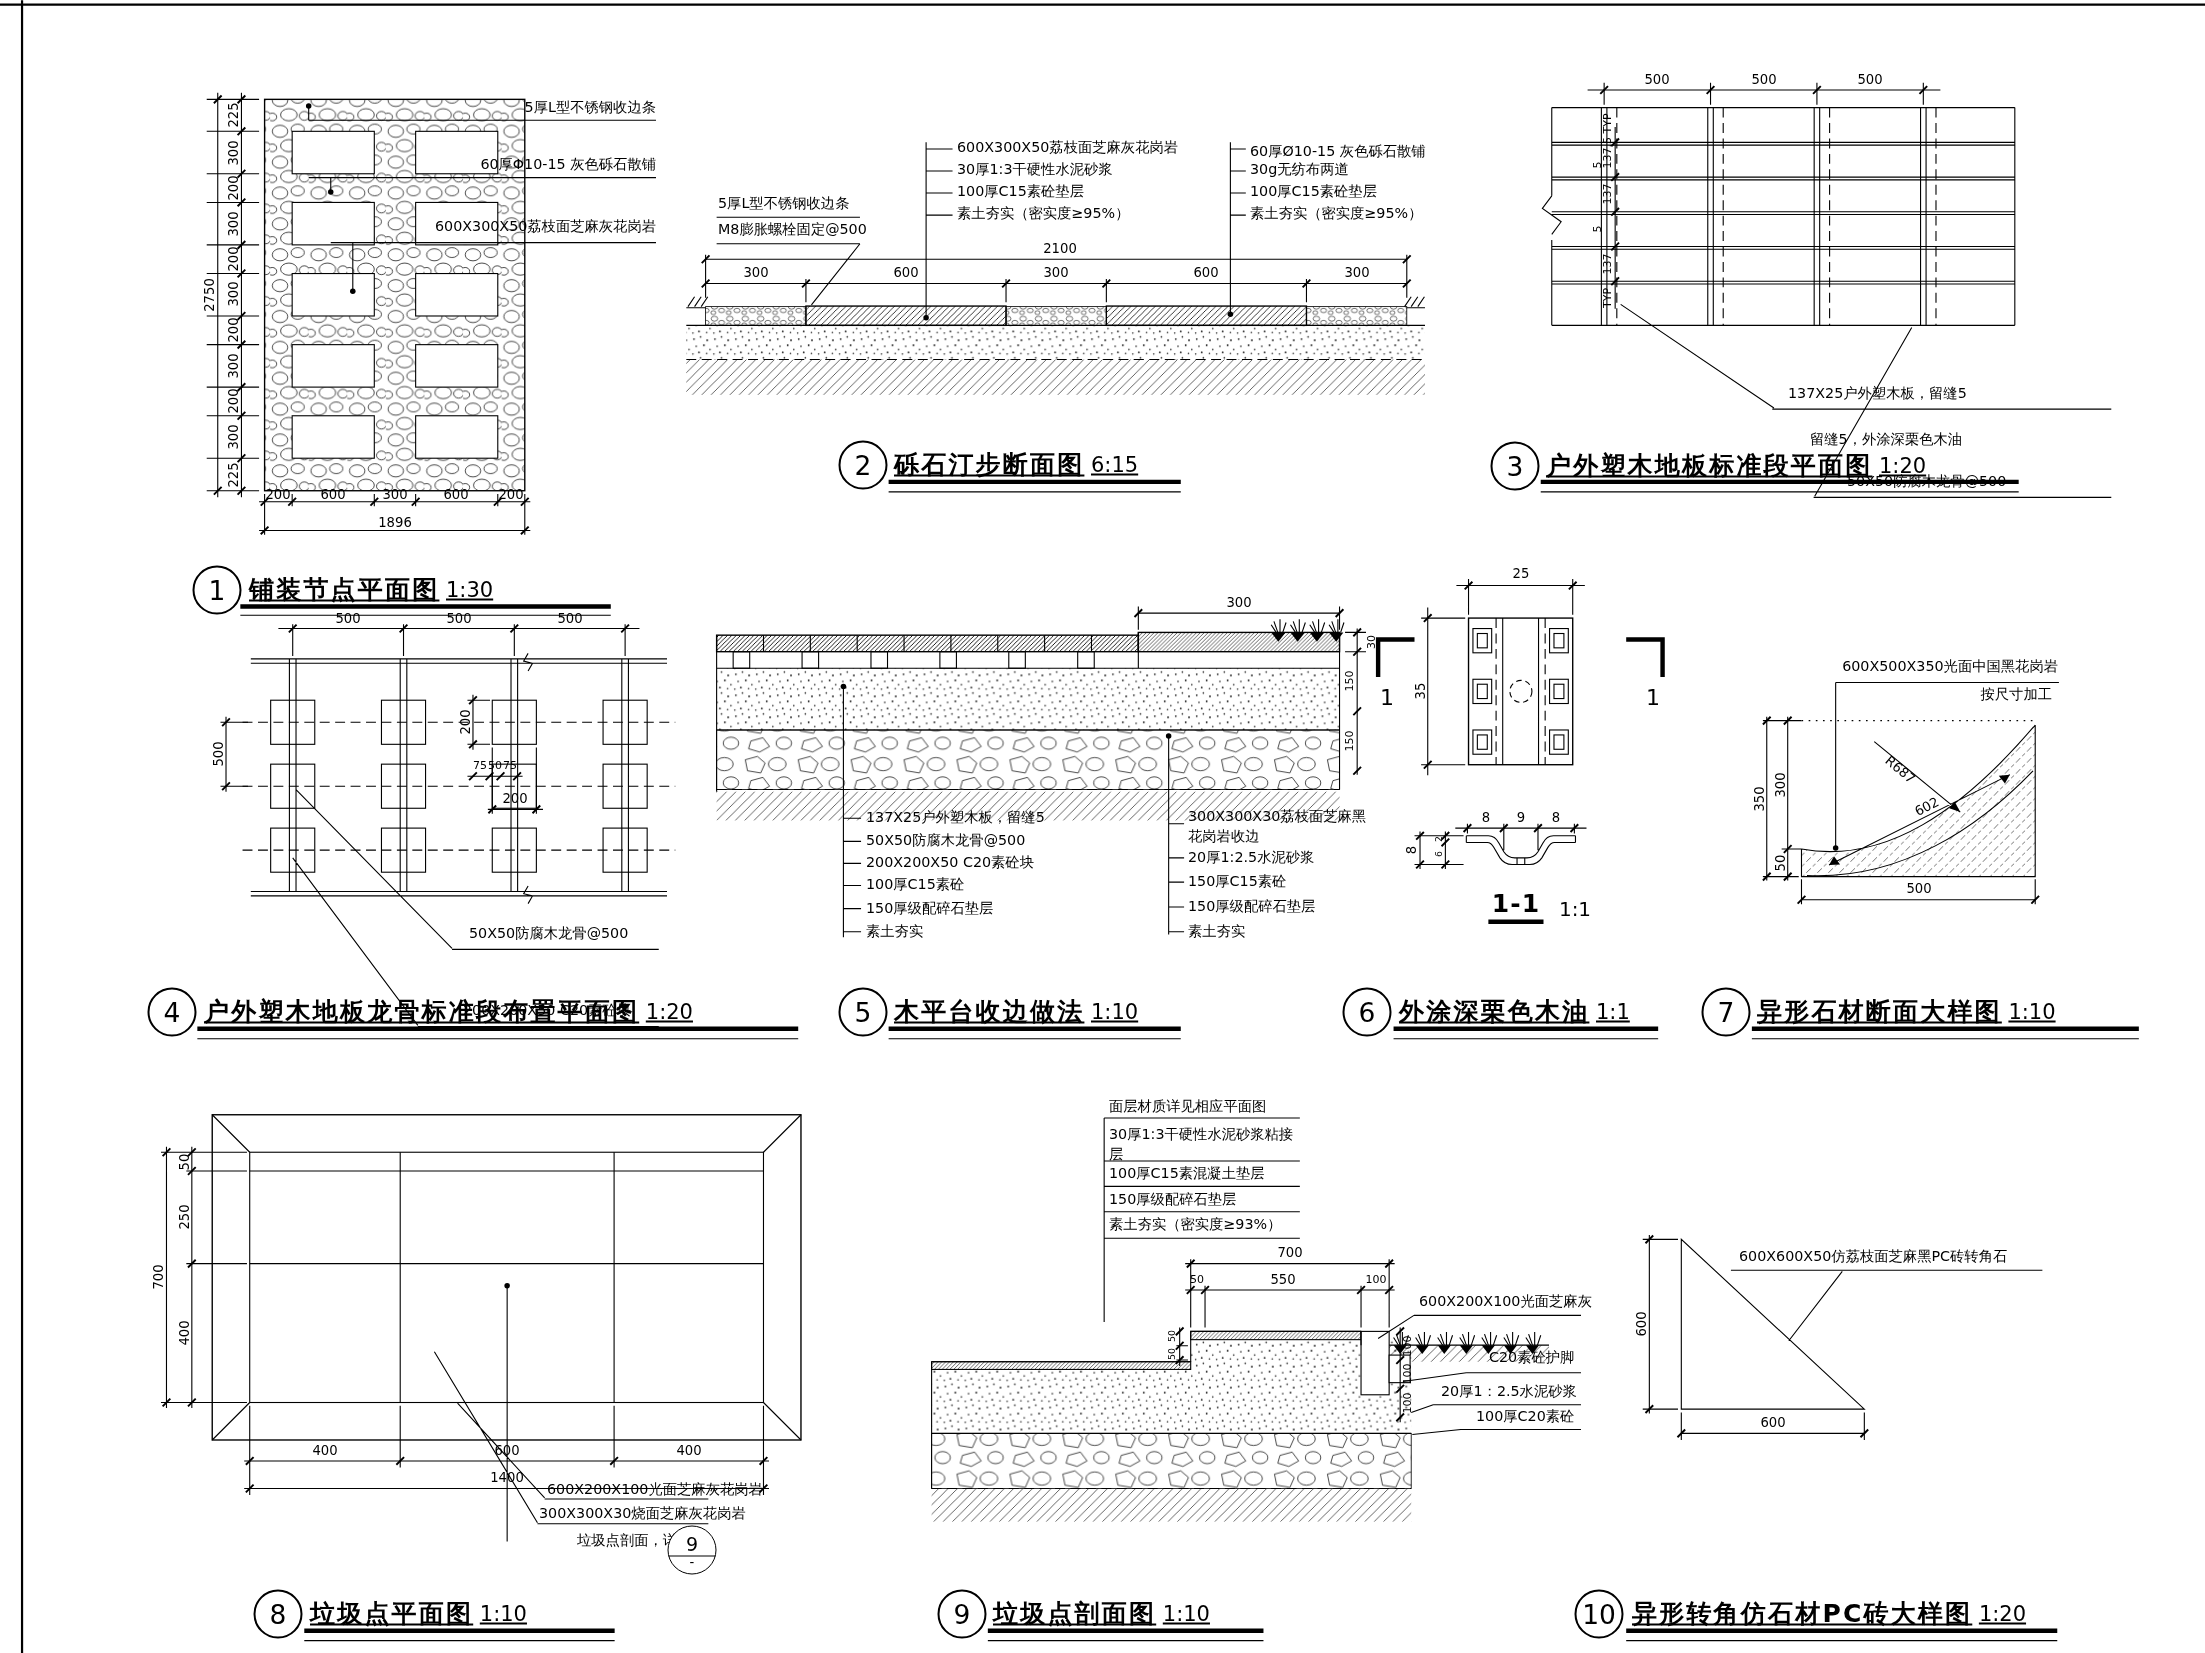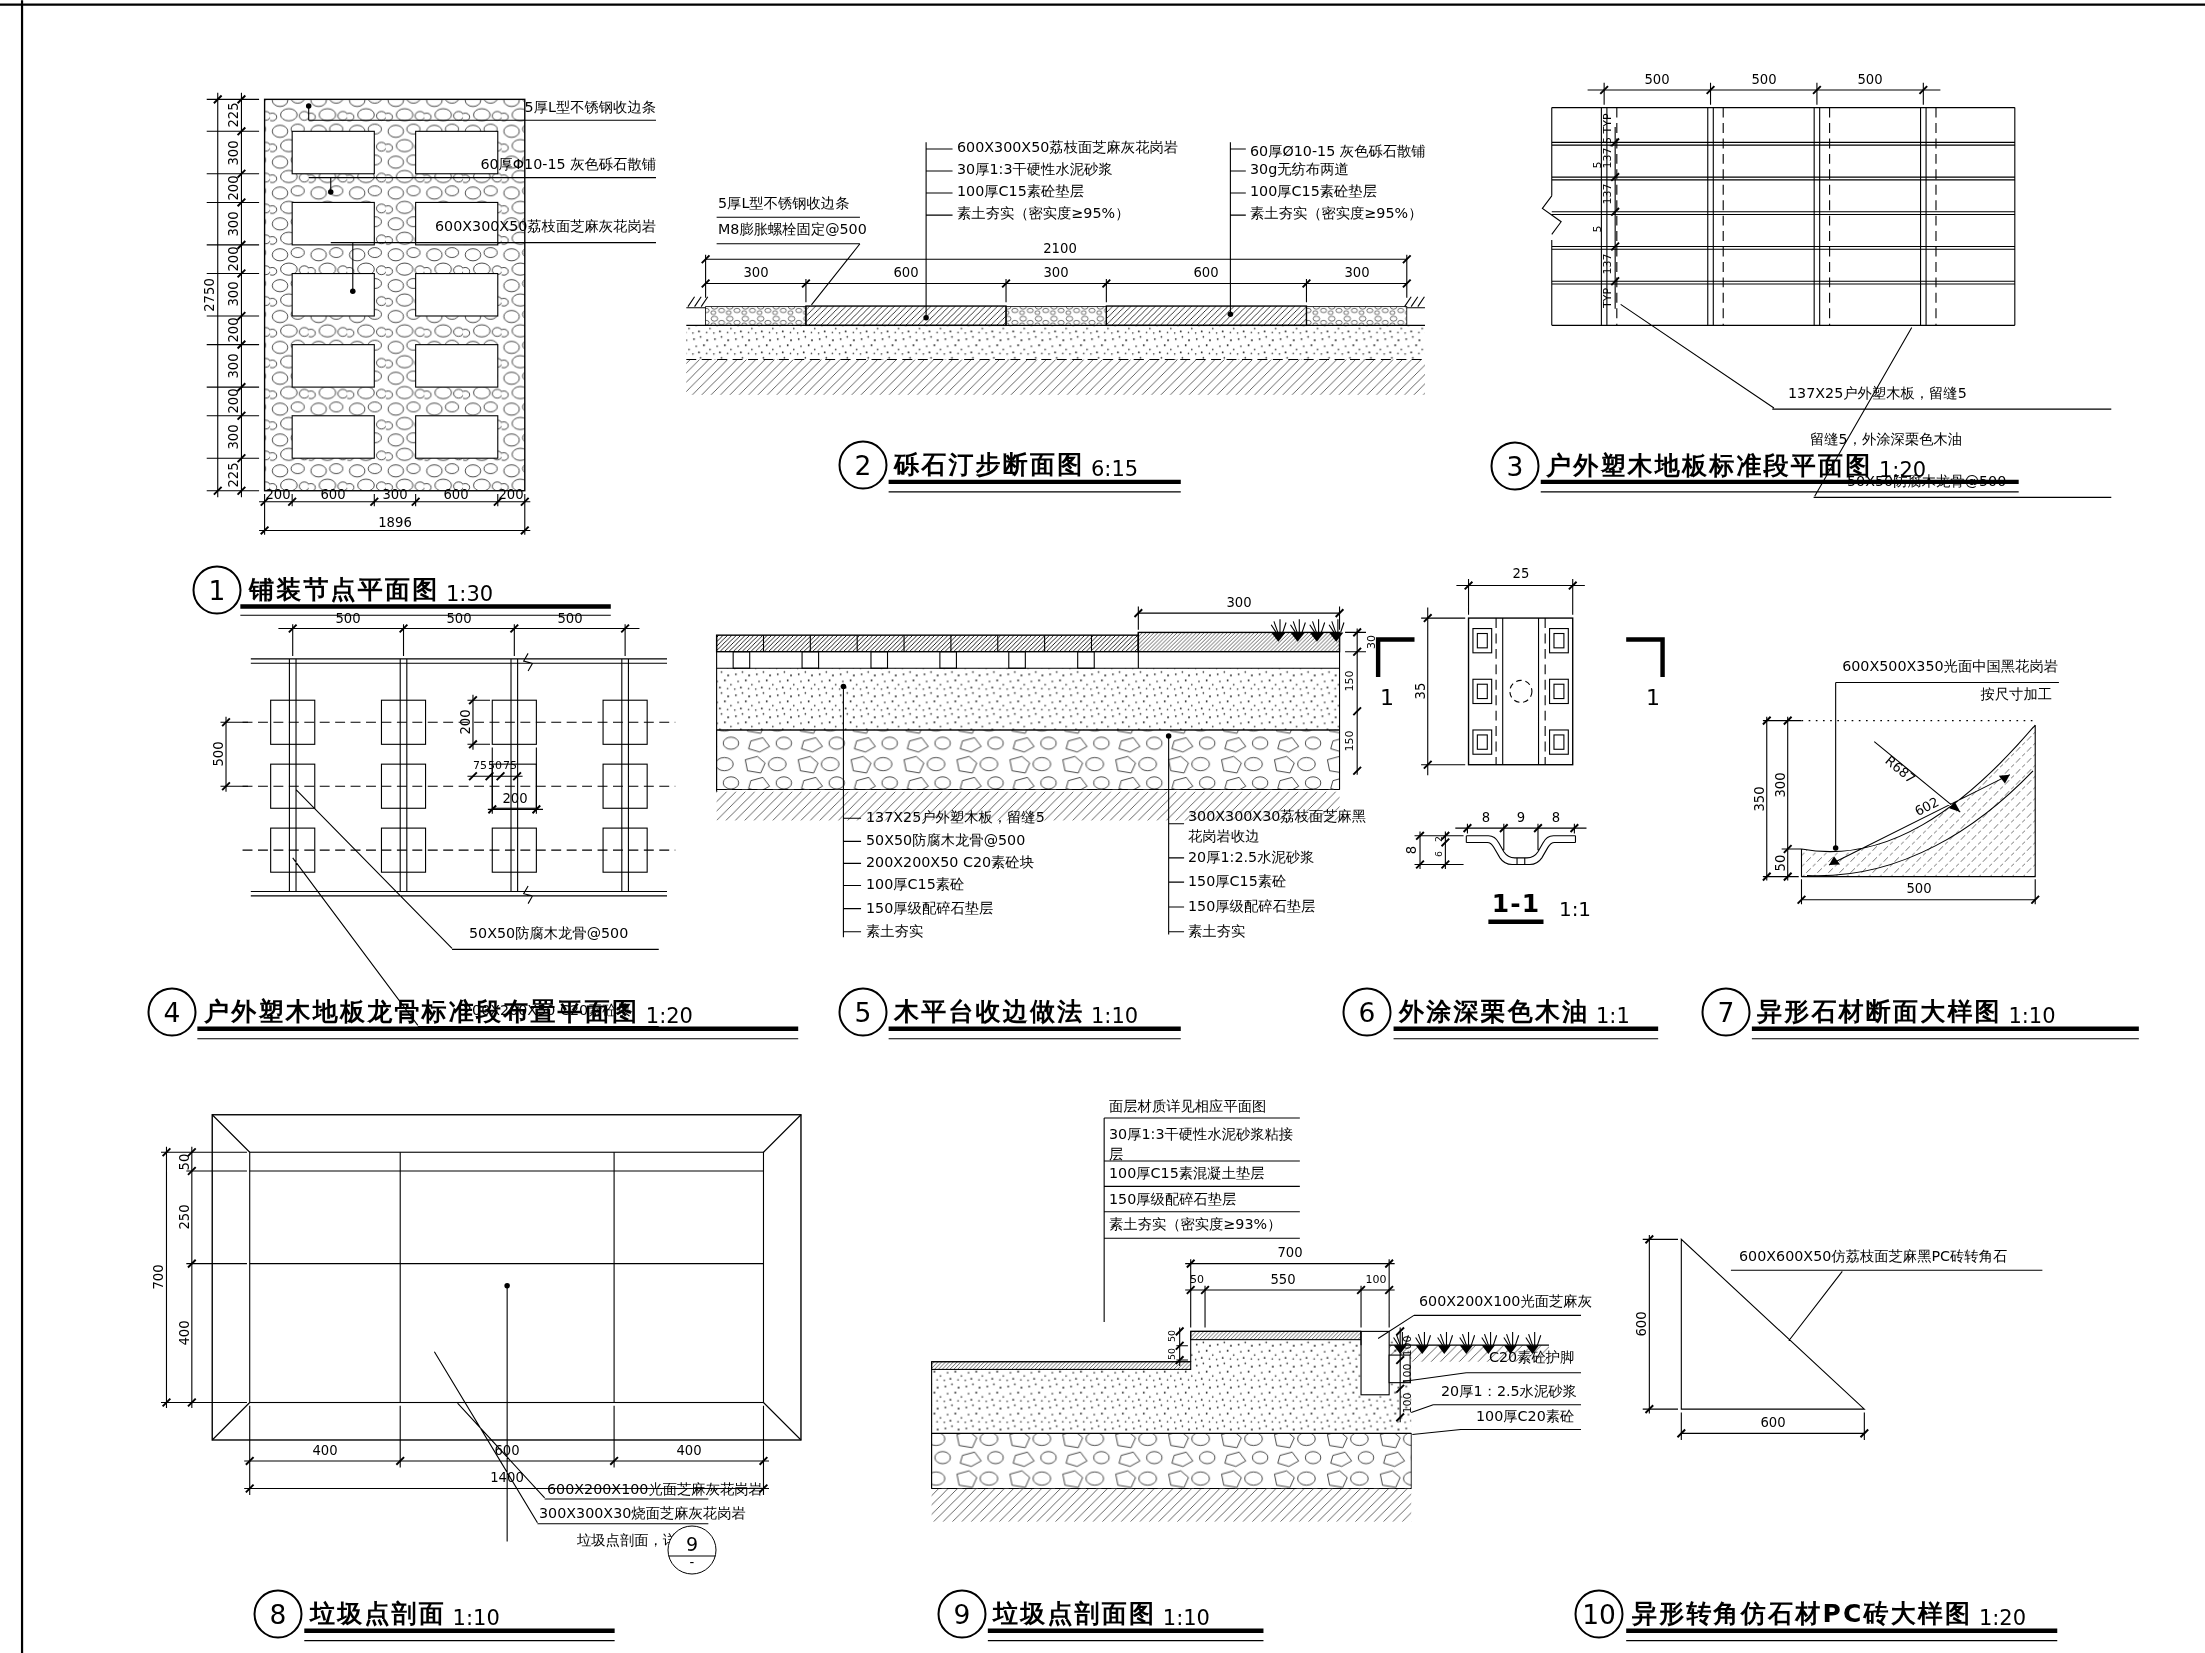--- a/index.html
+++ b/index.html
@@ -11,21 +11,21 @@
   .c{transform:translate(-50%,-50%);}
   .l{transform:translateY(-50%);}
   .r{transform:translate(-100%,-50%);}
   .v{transform:translate(-50%,-50%) rotate(-90deg);}
   .s{font-size:11px;}
   .xs{font-size:9.4px;}
   .wrap{white-space:normal;line-height:1.4;}
   .big1{font-size:22px;}
   .sec{font-size:25px;font-weight:bold;letter-spacing:1.1px;}
   .secscale{font-size:20px;}
-  .title-row{position:absolute;display:flex;align-items:flex-end;gap:6.6px;transform:translateY(-50%);}
+  .title-row{position:absolute;display:flex;align-items:center;gap:6.6px;transform:translateY(-50%);text-decoration:underline;}
   .tname{font-size:25px;font-weight:bold;letter-spacing:2.2px;}
   .tscale{font-size:21px;}
   .numcircle{position:absolute;width:45px;height:45px;border:2.8px solid #000;border-radius:50%;display:flex;align-items:center;justify-content:center;font-size:26.5px;transform:translate(-50%,-50%);background:#fff;}
   .refcircle{position:absolute;width:47px;height:47px;border:1.7px solid #000;border-radius:50%;display:flex;flex-direction:column;align-items:center;justify-content:center;transform:translate(-50%,-50%);font-size:19px;background:#fff;}
   .refcircle .bar{width:100%;border-top:1.7px solid #000;margin:1.1px 0;}
   .refcircle .sheetref{font-size:13.2px;line-height:0.8;}
 </style>
 </head>
 <body>
 
@@ -512,21 +512,21 @@
 <span class="t ann l" style="left:577px;top:1541px">垃圾点剖面，详见</span>
 <div class="refcircle" style="left:692px;top:1550px">
   <span>9</span>
   <div class="bar"></div>
   <span class="sheetref">-</span>
 </div>
 <div class="numcircle" style="left:278px;top:1614px">
       <span>8</span>
     </div>
 <div class="title-row" style="left:310px;top:1613px">
-  <span class="tname">垃圾点剖面</span>
+  <span class="tname">垃圾点平面图</span>
   <span class="tscale">1:10</span>
 </div>
 
 <span class="t ann l" style="left:1109px;top:1107px">面层材质详见相应平面图</span>
 <div class="t ann wrap" style="left:1109px;top:1124px;width:194px">30厚1:3干硬性水泥砂浆粘接层</div>
 <span class="t ann l" style="left:1109px;top:1174px">100厚C15素混凝土垫层</span>
 <span class="t ann l" style="left:1109px;top:1200px">150厚级配碎石垫层</span>
 <span class="t ann l" style="left:1109px;top:1225px">素土夯实（密实度≥93%）</span>
 <span class="t c" style="left:1290px;top:1253px">700</span>
 <span class="t c s" style="left:1197px;top:1280px">50</span>

